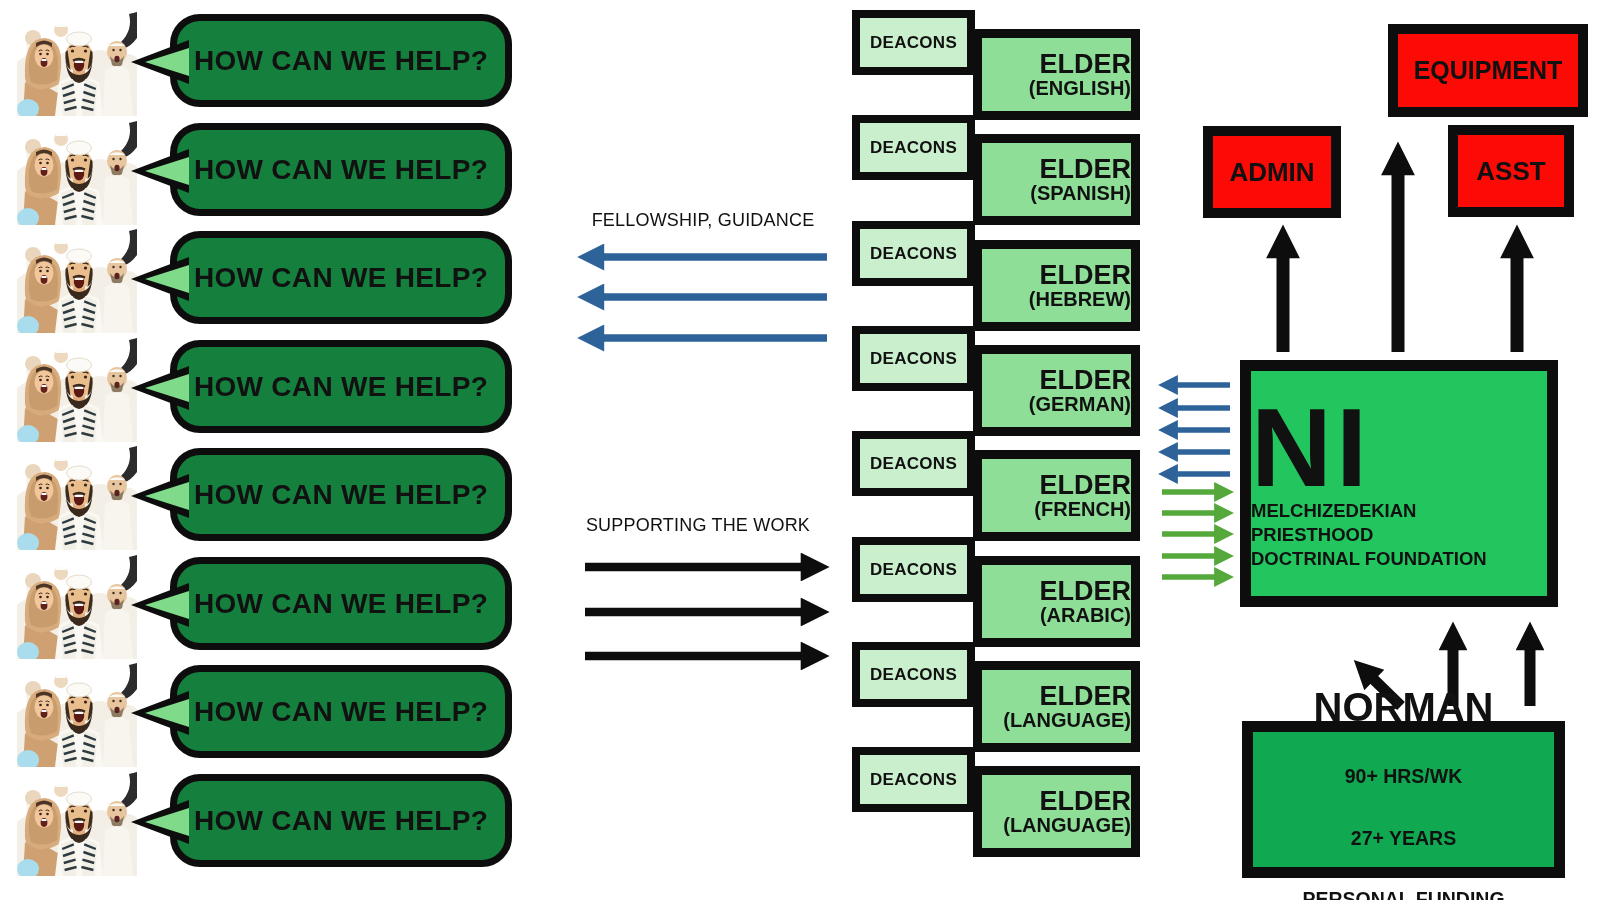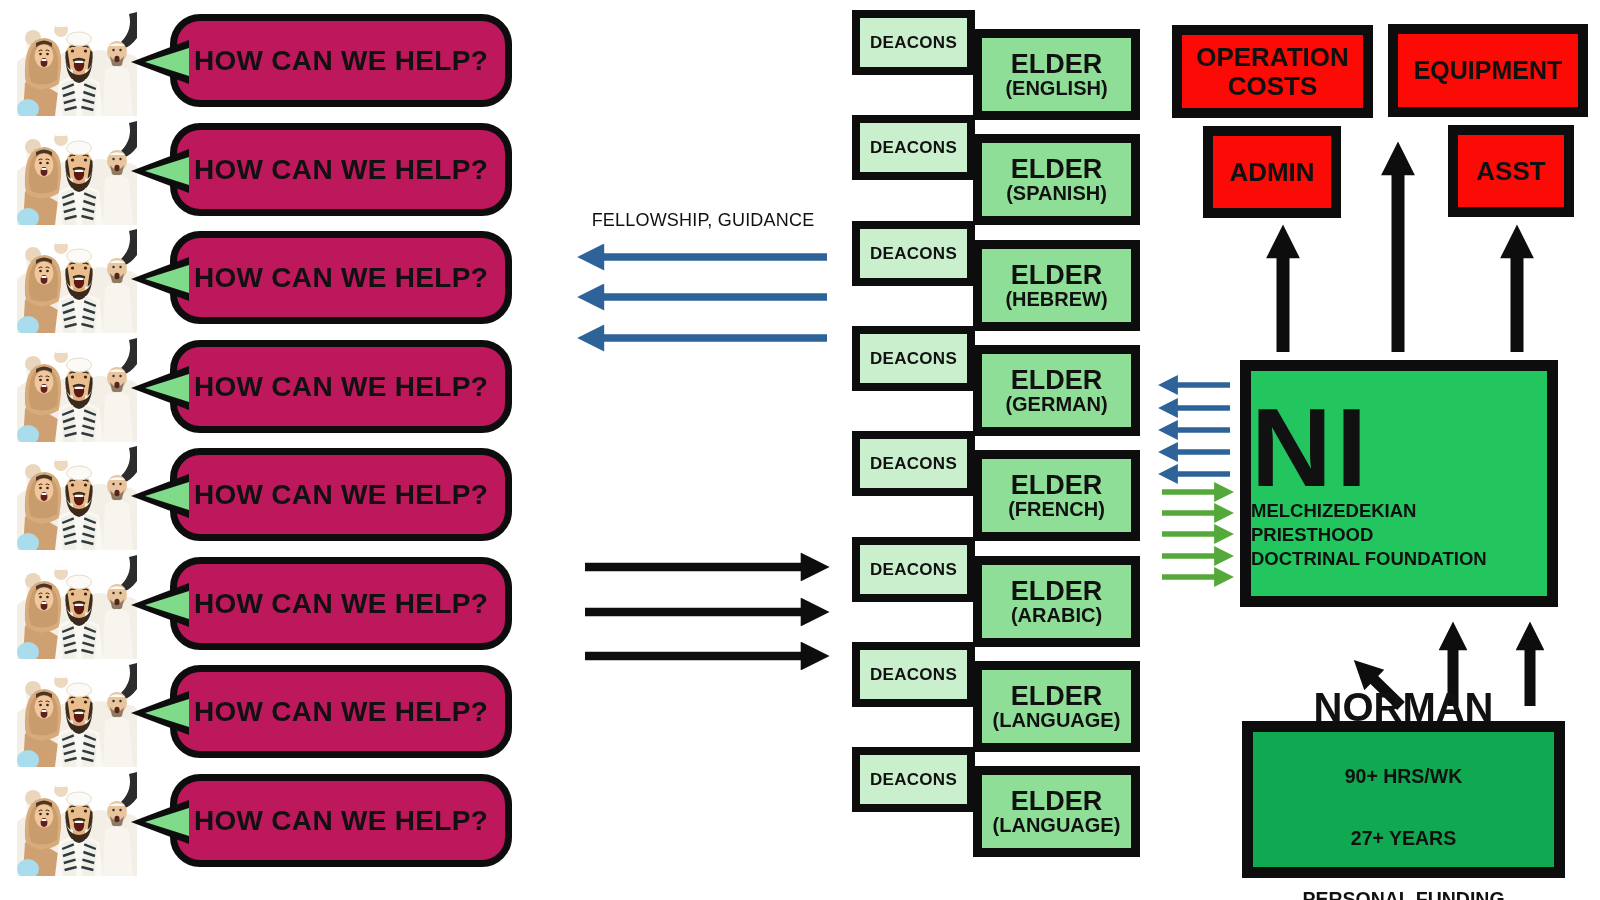--- a/index.html
+++ b/index.html
@@ -4,39 +4,39 @@
 <style>
   html,body{margin:0;padding:0;background:#fff;}
   .canvas{position:relative;width:1600px;height:900px;background:#ffffff;overflow:hidden;
           font-family:"Liberation Sans",sans-serif;color:#111;}
   .canvas *{box-sizing:border-box;}
 
   
   .help-row{position:absolute;left:0;width:560px;height:104px;}
   .crowd{position:absolute;left:17px;top:0;width:120px;height:104px;}
   .bubble{position:absolute;left:170px;top:2px;width:342px;height:93px;
-          background:#be185d;border:7px solid #0d0d0d;border-radius:30px;
+          background:#15803d;border:7px solid #0d0d0d;border-radius:30px;
           display:flex;align-items:center;justify-content:center;
           font-weight:bold;font-size:28px;letter-spacing:.3px;white-space:nowrap;}
   .tail{position:absolute;left:-46px;top:19px;width:58px;height:44px;}
 
   
   .flow-label{position:absolute;font-weight:normal;font-size:18px;text-align:center;width:300px;letter-spacing:.2px;}
   #fellowship-label{left:553px;top:210px;}
   #supporting-label{left:548px;top:515px;}
   .arrows{position:absolute;left:0;top:0;width:1600px;height:900px;pointer-events:none;}
 
   
   .deacons{position:absolute;left:852px;width:123px;height:65px;z-index:3;
            background:#c9efcc;border:8px solid #0d0d0d;
            display:flex;align-items:center;justify-content:center;
            font-weight:bold;font-size:17px;letter-spacing:.3px;}
   .elder{position:absolute;left:973px;width:167px;height:91px;z-index:2;
          background:#8ede97;border:9px solid #0d0d0d;
-         display:flex;flex-direction:column;align-items:center;justify-content:center;line-height:1.05;}
+         display:flex;flex-direction:column;align-items:flex-end;justify-content:center;line-height:1.05;}
   .elder-title{font-weight:bold;font-size:27px;}
   .elder-lang{font-weight:bold;font-size:20px;}
 
   
   .redbox{position:absolute;background:#fb0a06;border:10px solid #0d0d0d;
           display:flex;flex-direction:column;align-items:center;justify-content:center;
           text-align:center;font-weight:bold;font-size:26px;line-height:1.1;}
   #operation-costs{left:1172px;top:25px;width:201px;height:93px;}
   #equipment{left:1388px;top:24px;width:200px;height:93px;font-size:25px;}
   #admin{left:1203px;top:126px;width:138px;height:92px;}
@@ -252,20 +252,21 @@
     <div class="bubble">
       <svg class="tail" viewBox="0 0 58 44">
           <polygon points="58,0 0,22 58,44" fill="#0d0d0d"></polygon>
           <polygon points="58,8 14,22 58,36" fill="#7fda89"></polygon>
         </svg>
       <span>HOW CAN WE HELP?</span>
     </div>
   </div>
 
   <div class="flow-label" id="fellowship-label">FELLOWSHIP, GUIDANCE</div>
+  <div class="flow-label" id="supporting-label">SUPPORTING THE WORK</div>
 
   <div class="deacons" style="top:10px">DEACONS</div>
   <div class="elder" style="top:29px">
     <div class="elder-title">ELDER</div>
     <div class="elder-lang">(ENGLISH)</div>
   </div>
   <div class="deacons" style="top:115px">DEACONS</div>
   <div class="elder" style="top:134px">
     <div class="elder-title">ELDER</div>
     <div class="elder-lang">(SPANISH)</div>
@@ -294,21 +295,20 @@
   <div class="elder" style="top:661px">
     <div class="elder-title">ELDER</div>
     <div class="elder-lang">(LANGUAGE)</div>
   </div>
   <div class="deacons" style="top:747px">DEACONS</div>
   <div class="elder" style="top:766px">
     <div class="elder-title">ELDER</div>
     <div class="elder-lang">(LANGUAGE)</div>
   </div>
 
-  <div class="redbox" id="operation-costs">OPERATION COSTS</div>
   <div class="redbox" id="admin">ADMIN</div>
   <div class="redbox" id="equipment">EQUIPMENT</div>
   <div class="redbox" id="asst">ASST</div>
 
   <div id="ni-box">
     <div id="ni-abbr">NI</div>
     <div class="ni-sub">MELCHIZEDEKIAN</div>
     <div class="ni-sub">PRIESTHOOD</div>
     <div class="ni-sub">DOCTRINAL FOUNDATION</div>
   </div>

